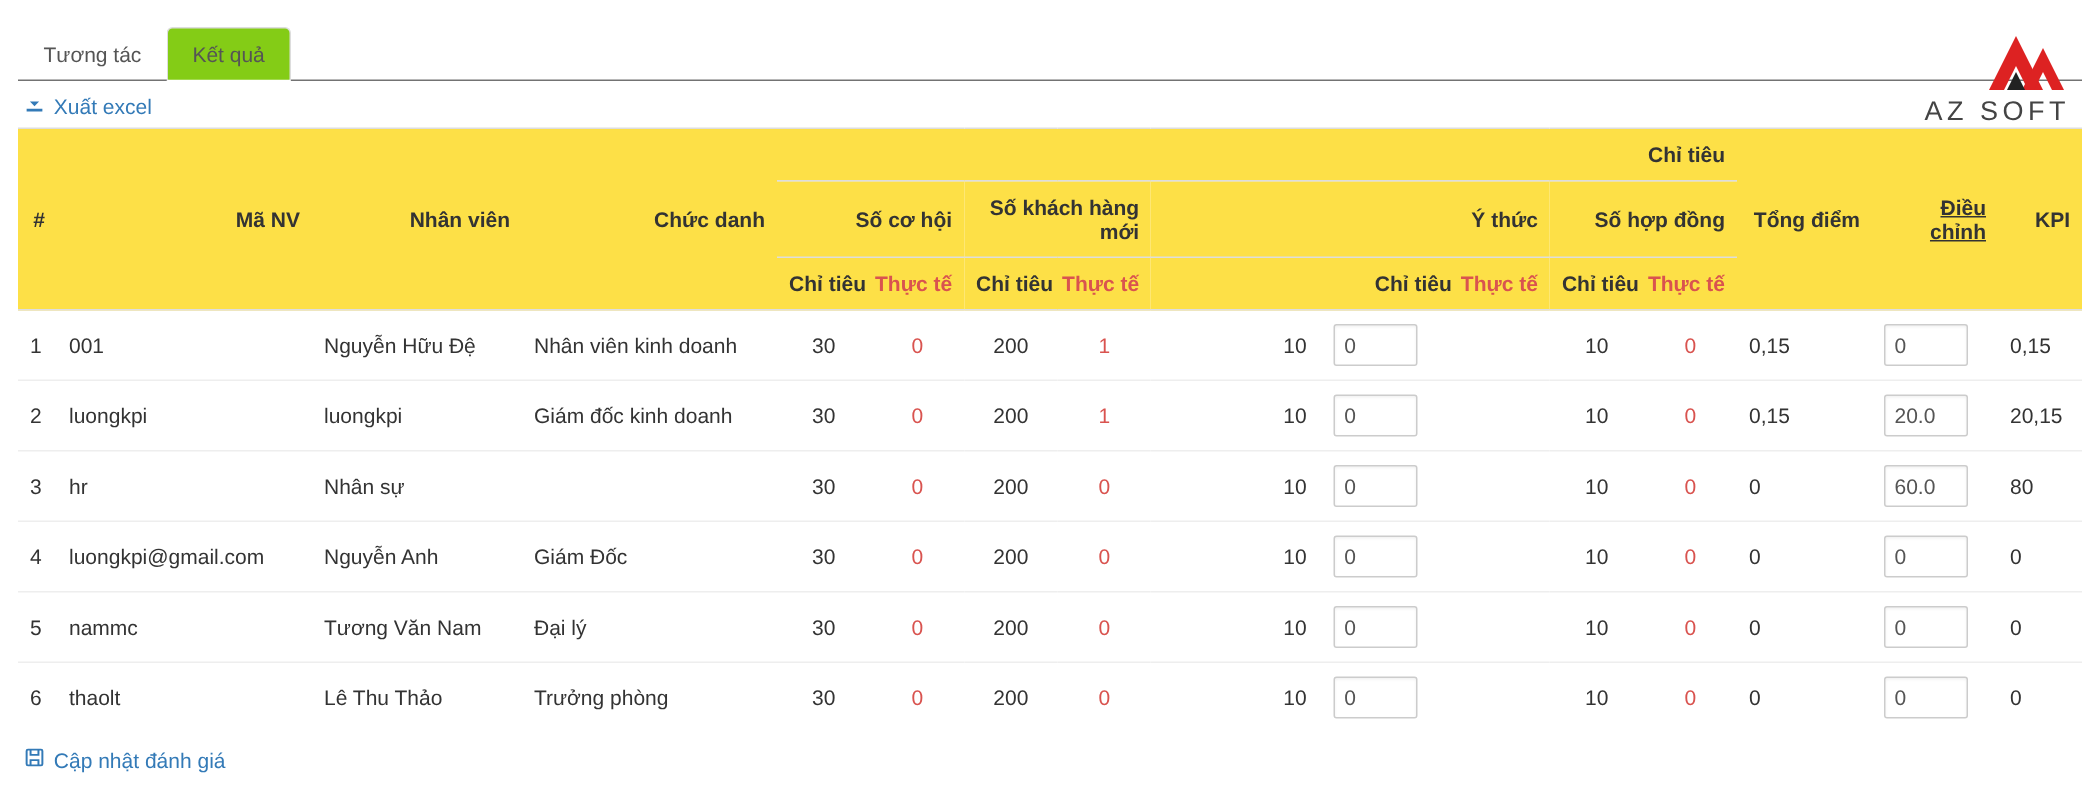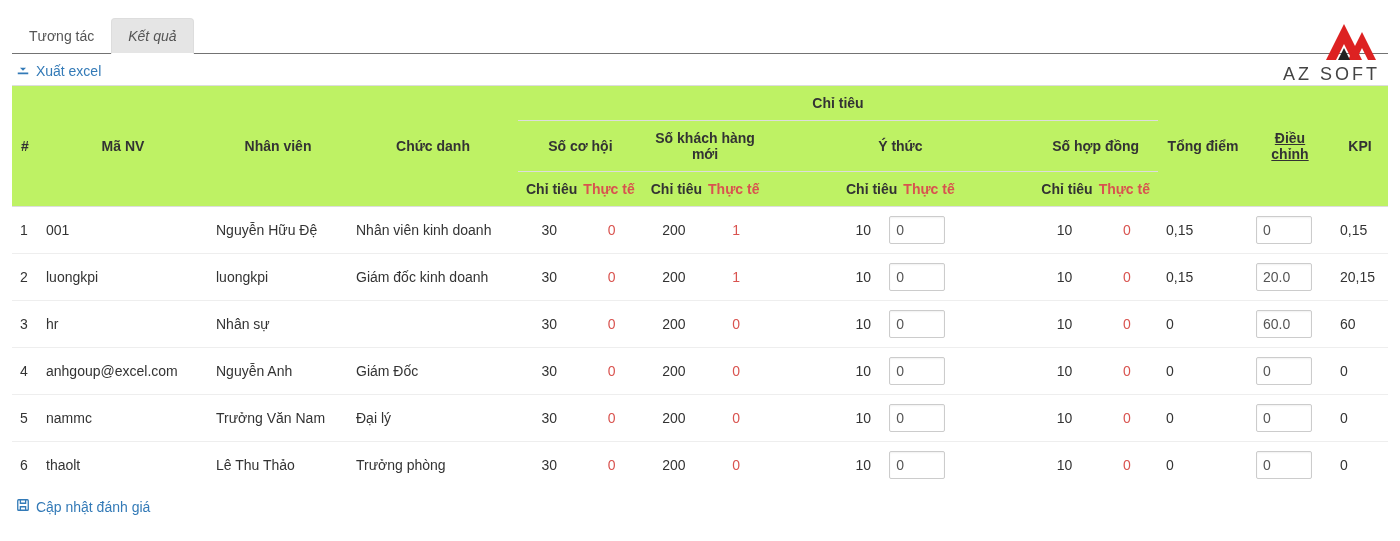--- a/index.html
+++ b/index.html
@@ -33,44 +33,43 @@
   .tab {
     padding: 9px 16px;
     color: #555;
     cursor: pointer;
     border: 1px solid transparent;
     border-bottom: none;
     margin-bottom: -1px;
     border-radius: 4px 4px 0 0;
   }
   .tab.active {
-    background: #e5e5e5;
+    background: #84cc16;
     border-color: #ddd;
     border-bottom: 1px solid #fff;
     color: #555;
-    font-style: italic;
   }
   .tab:not(.active) { color: #555; }
   .actions {
     padding: 8px 4px 6px 4px;
   }
   .link { color: #337ab7; cursor: pointer; font-size: 14px; }
   .link .icon { margin-right: 2px; }
 
   table.kpi {
     width: 100%;
     border-collapse: collapse;
   }
   table.kpi th, table.kpi td {
     padding: 9px 8px;
     vertical-align: middle;
   }
   table.kpi thead th {
-    background: #bef264;
-    text-align: center;
+    background: #fde047;
+    text-align: right;
     font-weight: 700;
     color: #333;
     border-top: 1px solid #ddd;
     border-bottom: 1px solid #ddd;
   }
   .center { text-align: center; }
   .sub-h { font-weight: 400; white-space: nowrap; }
   .sub-h .chi { color: #333; }
   .sub-h .thuc { color: #d9534f; margin-left: 6px; }
   .group-name { text-align: center; font-weight: 400; color: #333; }
@@ -200,45 +199,45 @@
           <td class="center col-pair">200</td>
           <td class="center red col-pair">0</td>
           <td colspan="2" class="center"><span class="y-thuc">
               <span>10</span>
               <input class="cell-input" value="0" style="">
             </span></td>
           <td class="center col-pair">10</td>
           <td class="center red col-pair">0</td>
           <td>0</td>
           <td><input class="cell-input" value="60.0" style=""></td>
-          <td>60</td>
+          <td>80</td>
         </tr>
         <tr>
           <td>4</td>
-          <td>anhgoup@excel.com</td>
+          <td>luongkpi@gmail.com</td>
           <td>Nguyễn Anh</td>
           <td>Giám Đốc</td>
           <td class="center col-pair">30</td>
           <td class="center red col-pair">0</td>
           <td class="center col-pair">200</td>
           <td class="center red col-pair">0</td>
           <td colspan="2" class="center"><span class="y-thuc">
               <span>10</span>
               <input class="cell-input" value="0" style="">
             </span></td>
           <td class="center col-pair">10</td>
           <td class="center red col-pair">0</td>
           <td>0</td>
           <td><input class="cell-input" value="0" style=""></td>
           <td>0</td>
         </tr>
         <tr>
           <td>5</td>
           <td>nammc</td>
-          <td>Trưởng Văn Nam</td>
+          <td>Tương Văn Nam</td>
           <td>Đại lý</td>
           <td class="center col-pair">30</td>
           <td class="center red col-pair">0</td>
           <td class="center col-pair">200</td>
           <td class="center red col-pair">0</td>
           <td colspan="2" class="center"><span class="y-thuc">
               <span>10</span>
               <input class="cell-input" value="0" style="">
             </span></td>
           <td class="center col-pair">10</td>

